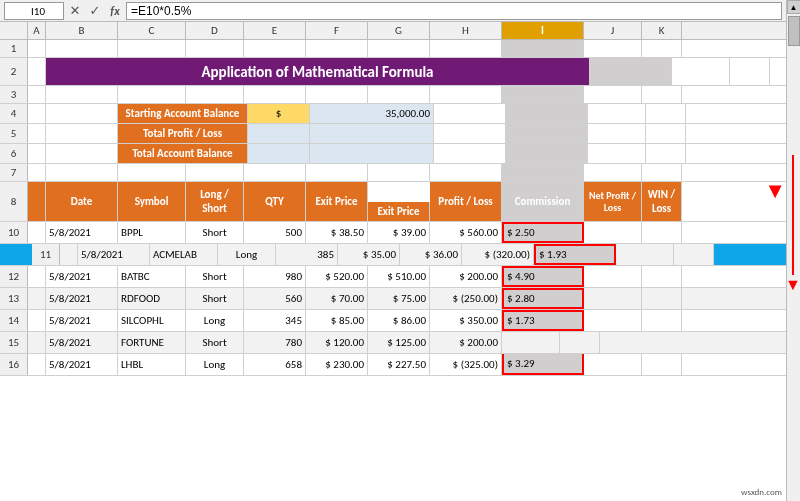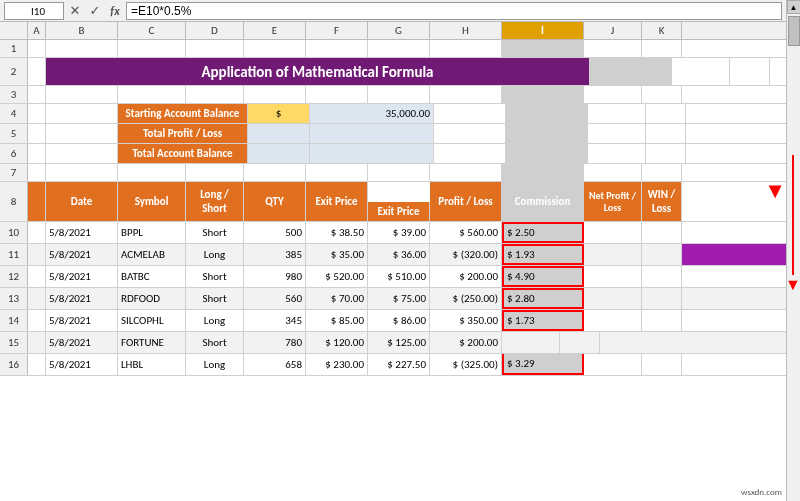--- a/index.html
+++ b/index.html
@@ -378,21 +378,21 @@
         <div class="cell col-d cell-center">Short</div>
         <div class="cell col-e cell-right">500</div>
         <div class="cell col-f cell-right">$ 38.50</div>
         <div class="cell col-g cell-right">$ 39.00</div>
         <div class="cell col-h cell-right">$ 560.00</div>
         <div class="cell col-i commission-cell" style="border:2px solid red;background:#d0cece;">$ 2.50</div>
         <div class="cell col-j"></div>
         <div class="cell col-k"></div>
       </div>
 
-      <div class="grid-row" style="min-height:22px;background:#a21caf;">
+      <div class="grid-row" style="min-height:22px;background:#0ea5e9;padding-left:32px;">
         <div class="row-num">11</div>
         <div class="cell col-a" style="background:#f2f2f2;"></div>
         <div class="cell col-b" style="background:#f2f2f2;">5/8/2021</div>
         <div class="cell col-c" style="background:#f2f2f2;">ACMELAB</div>
         <div class="cell col-d cell-center" style="background:#f2f2f2;">Long</div>
         <div class="cell col-e cell-right" style="background:#f2f2f2;">385</div>
         <div class="cell col-f cell-right" style="background:#f2f2f2;">$ 35.00</div>
         <div class="cell col-g cell-right" style="background:#f2f2f2;">$ 36.00</div>
         <div class="cell col-h cell-right" style="background:#f2f2f2;">$ (320.00)</div>
         <div class="cell col-i commission-cell" style="border:2px solid red;">$ 1.93</div>

